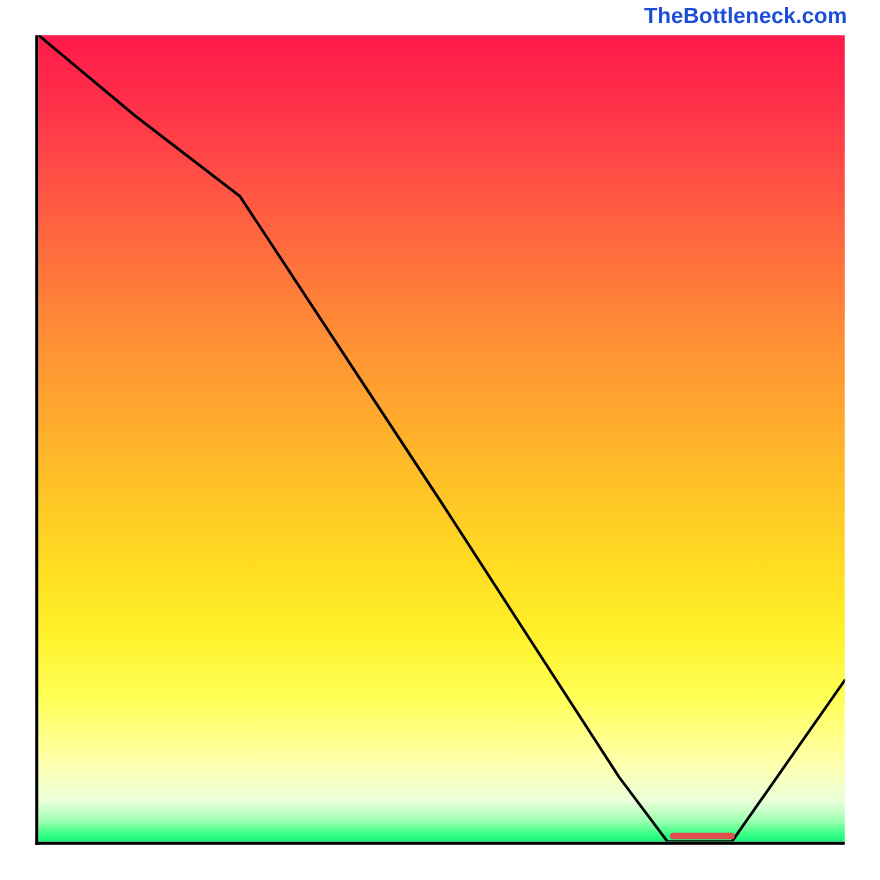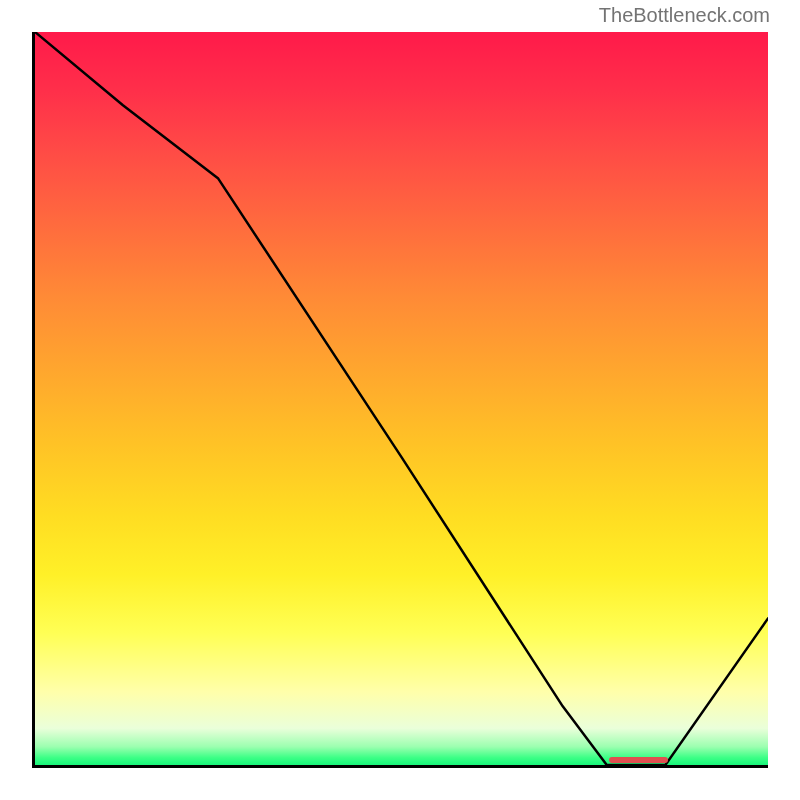--- a/index.html
+++ b/index.html
@@ -8,22 +8,22 @@
     height: 800px;
     background: #ffffff;
     position: relative;
     font-family: Arial, sans-serif;
   }
   .watermark {
     position: absolute;
     top: 4px;
     right: 30px;
     font-size: 20px;
-    color: #737373;
-    font-weight: 400;
+    color: #1d4ed8;
+    font-weight: 700;
   }
   .chart-area {
     position: absolute;
     left: 32px;
     top: 32px;
     width: 736px;
     height: 736px;
     border-left: 3px solid #000;
     border-bottom: 3px solid #000;
   }

